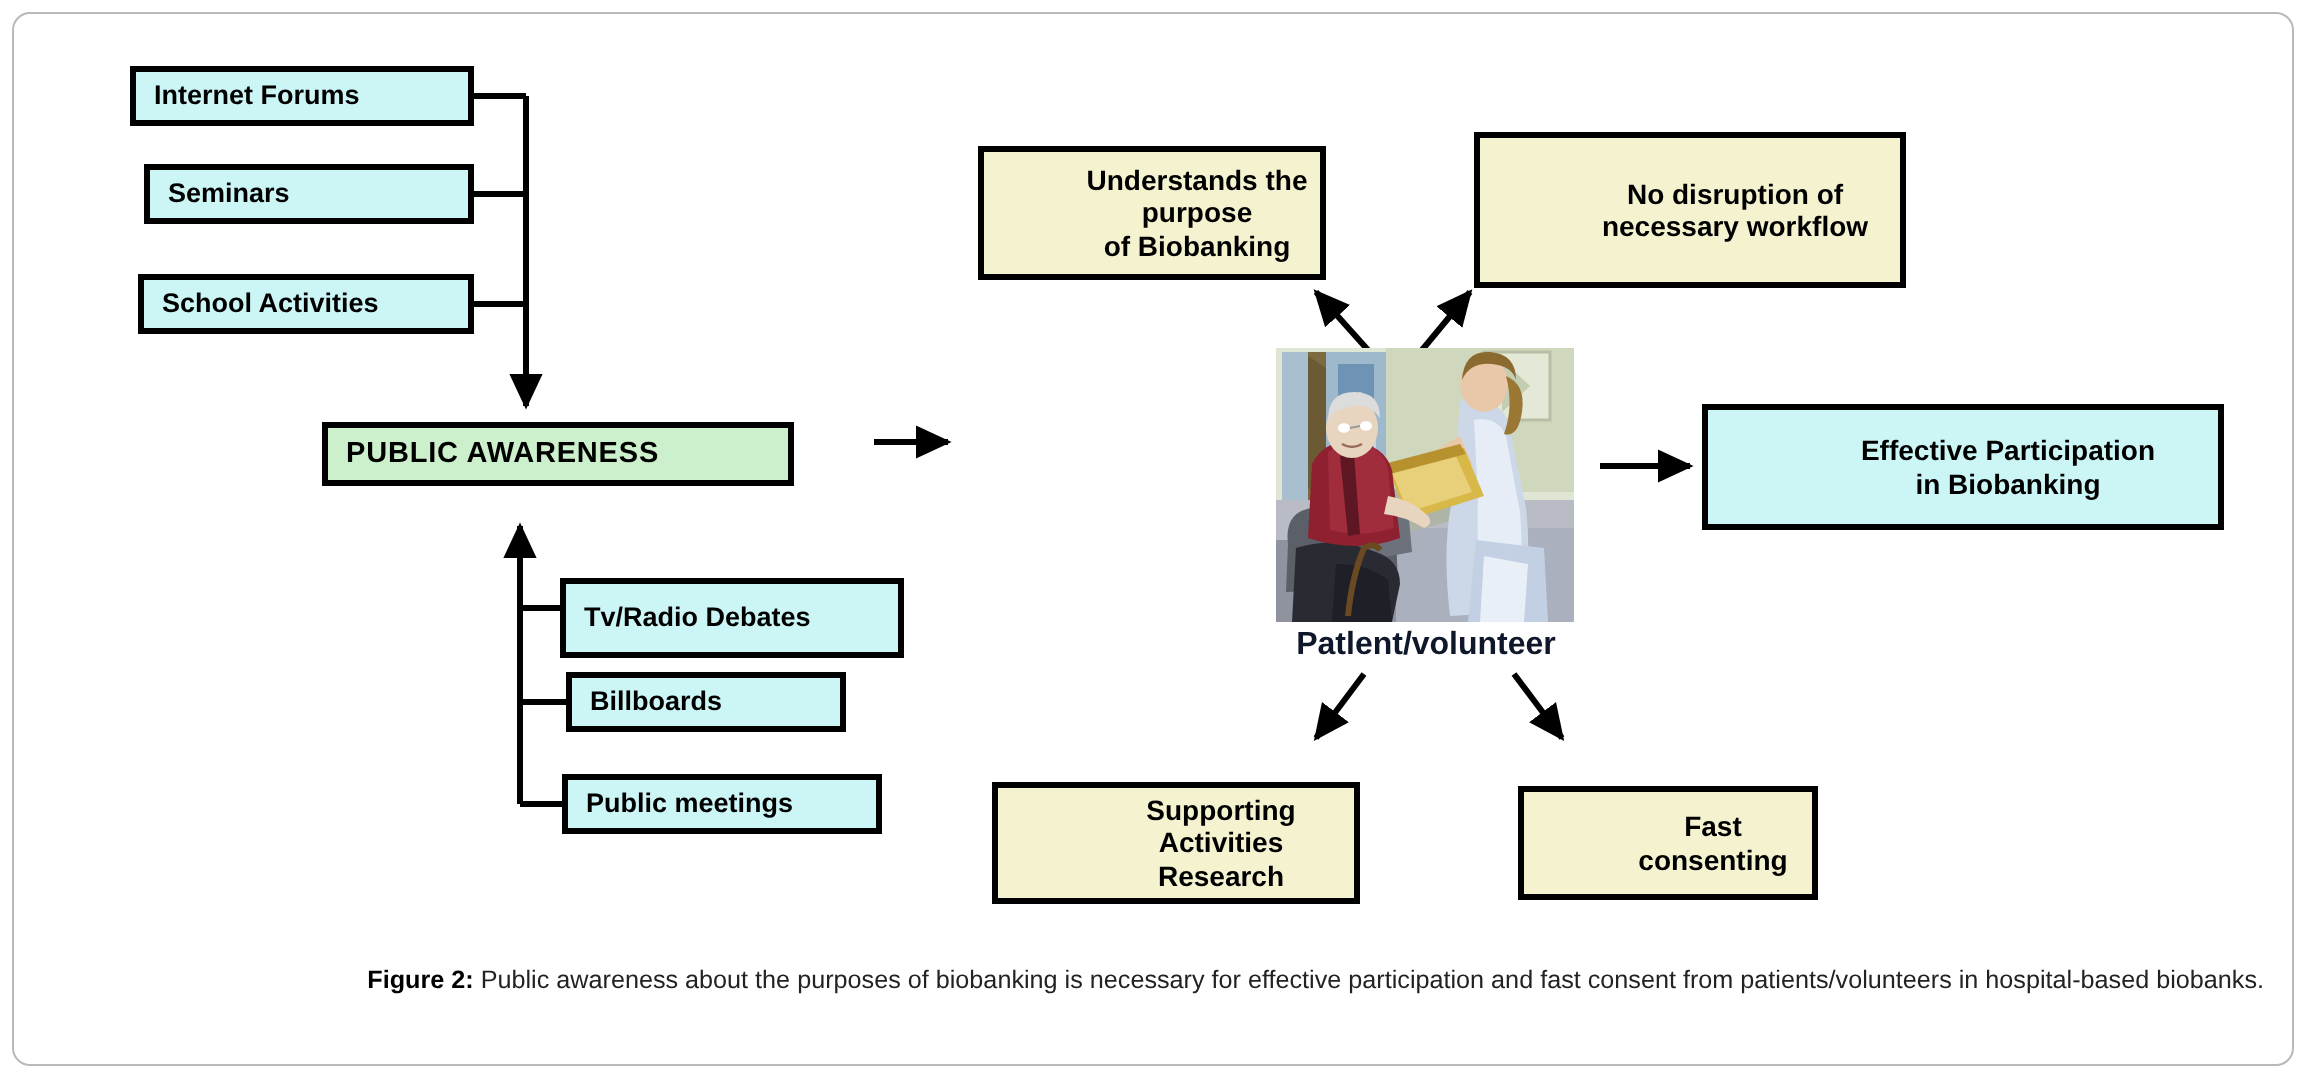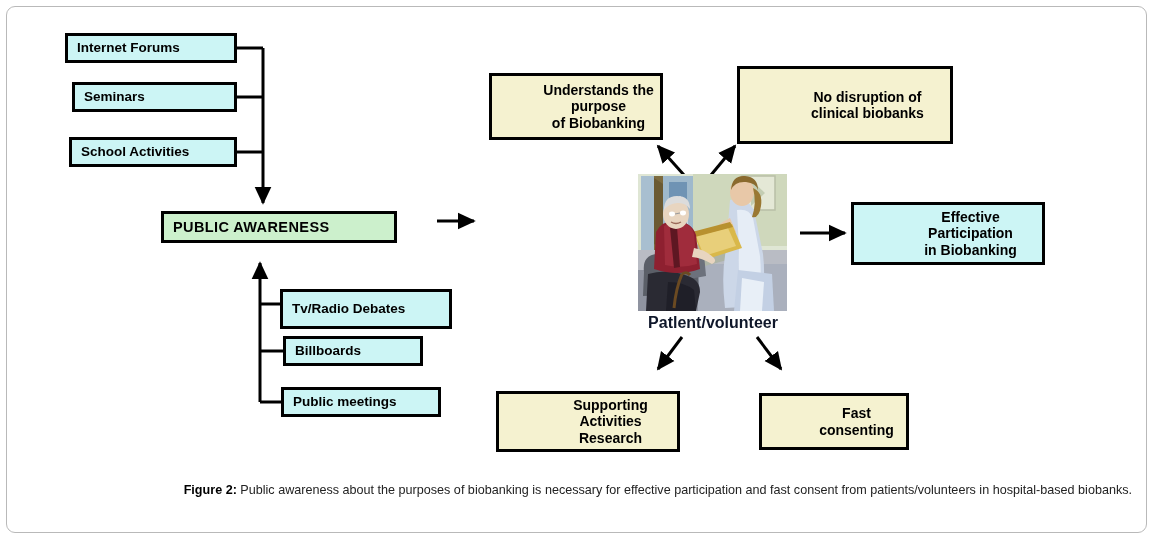--- a/index.html
+++ b/index.html
@@ -195,25 +195,25 @@
       <div>
         <div>Understands the</div>
         <div>purpose</div>
         <div>of Biobanking</div>
       </div>
     </div>
 
     <div class="node yellow center n-no-disruption" style="left:737px; top:66px; width:216px; height:78px;">
       <div>
         <div>No disruption of</div>
-        <div>clinical biobanks</div>
-      </div>
-    </div>
-
-    <div class="node cyan center n-effective" style="left:851px; top:202px; width:194px; height:63px;">
+        <div>necessary workflow</div>
+      </div>
+    </div>
+
+    <div class="node cyan center n-effective" style="left:851px; top:202px; width:261px; height:63px;">
       <div>
         <div>Effective Participation</div>
         <div>in Biobanking</div>
       </div>
     </div>
 
     <div class="node yellow center n-supporting" style="left:496px; top:391px; width:184px; height:61px;">
       <div>
         <div>Supporting Activities</div>
         <div>Research</div>

